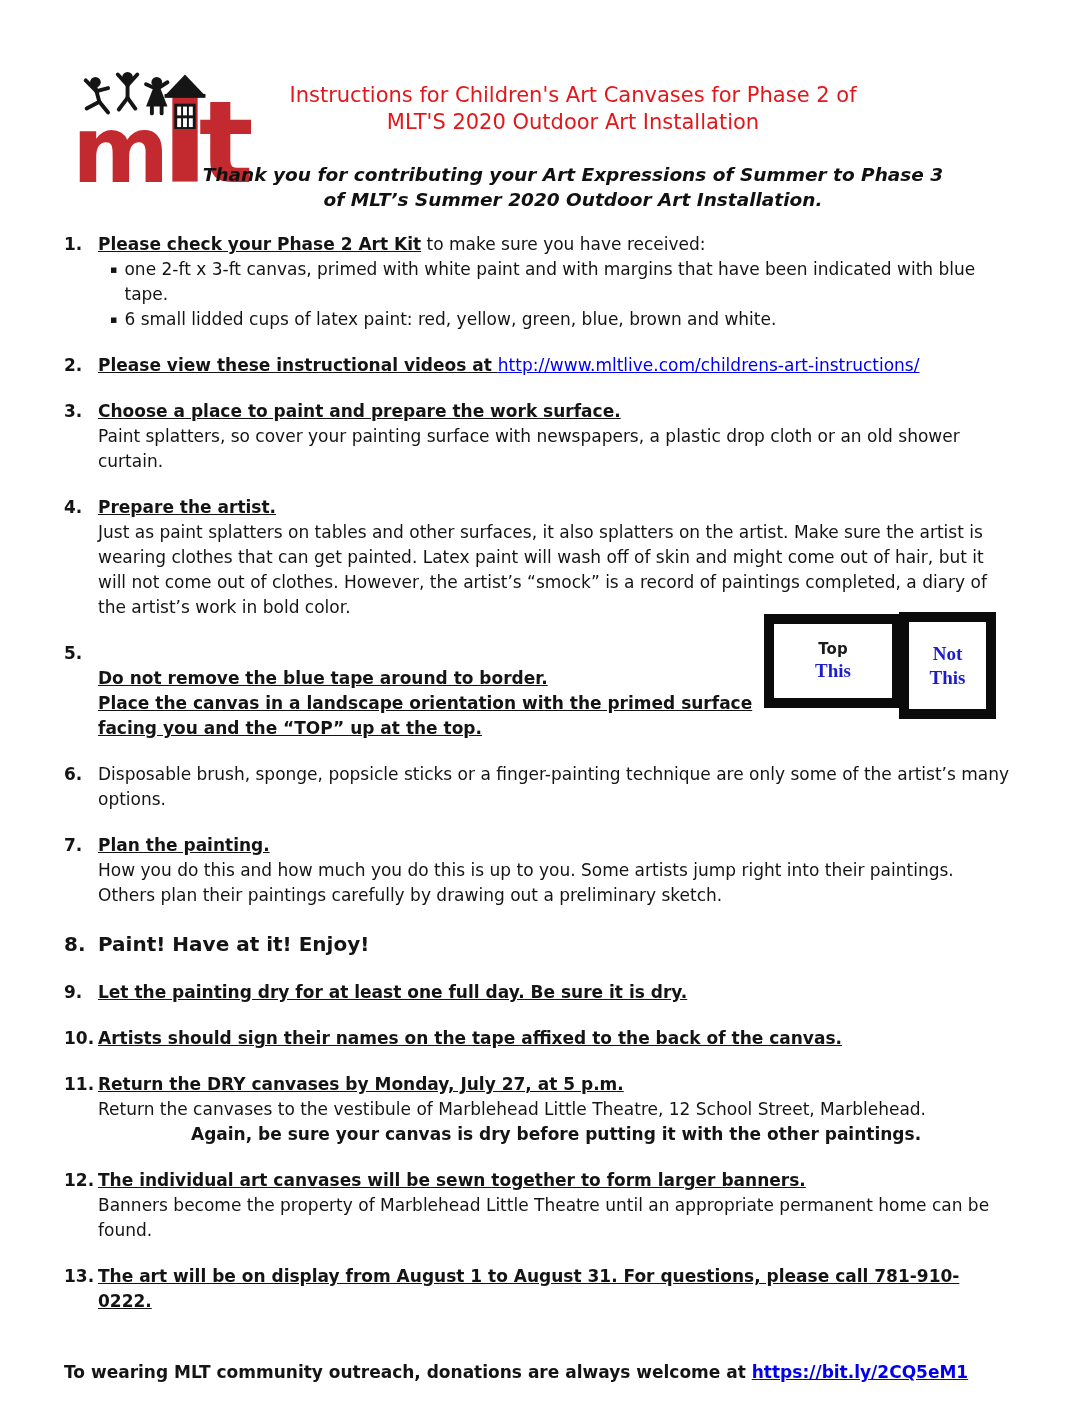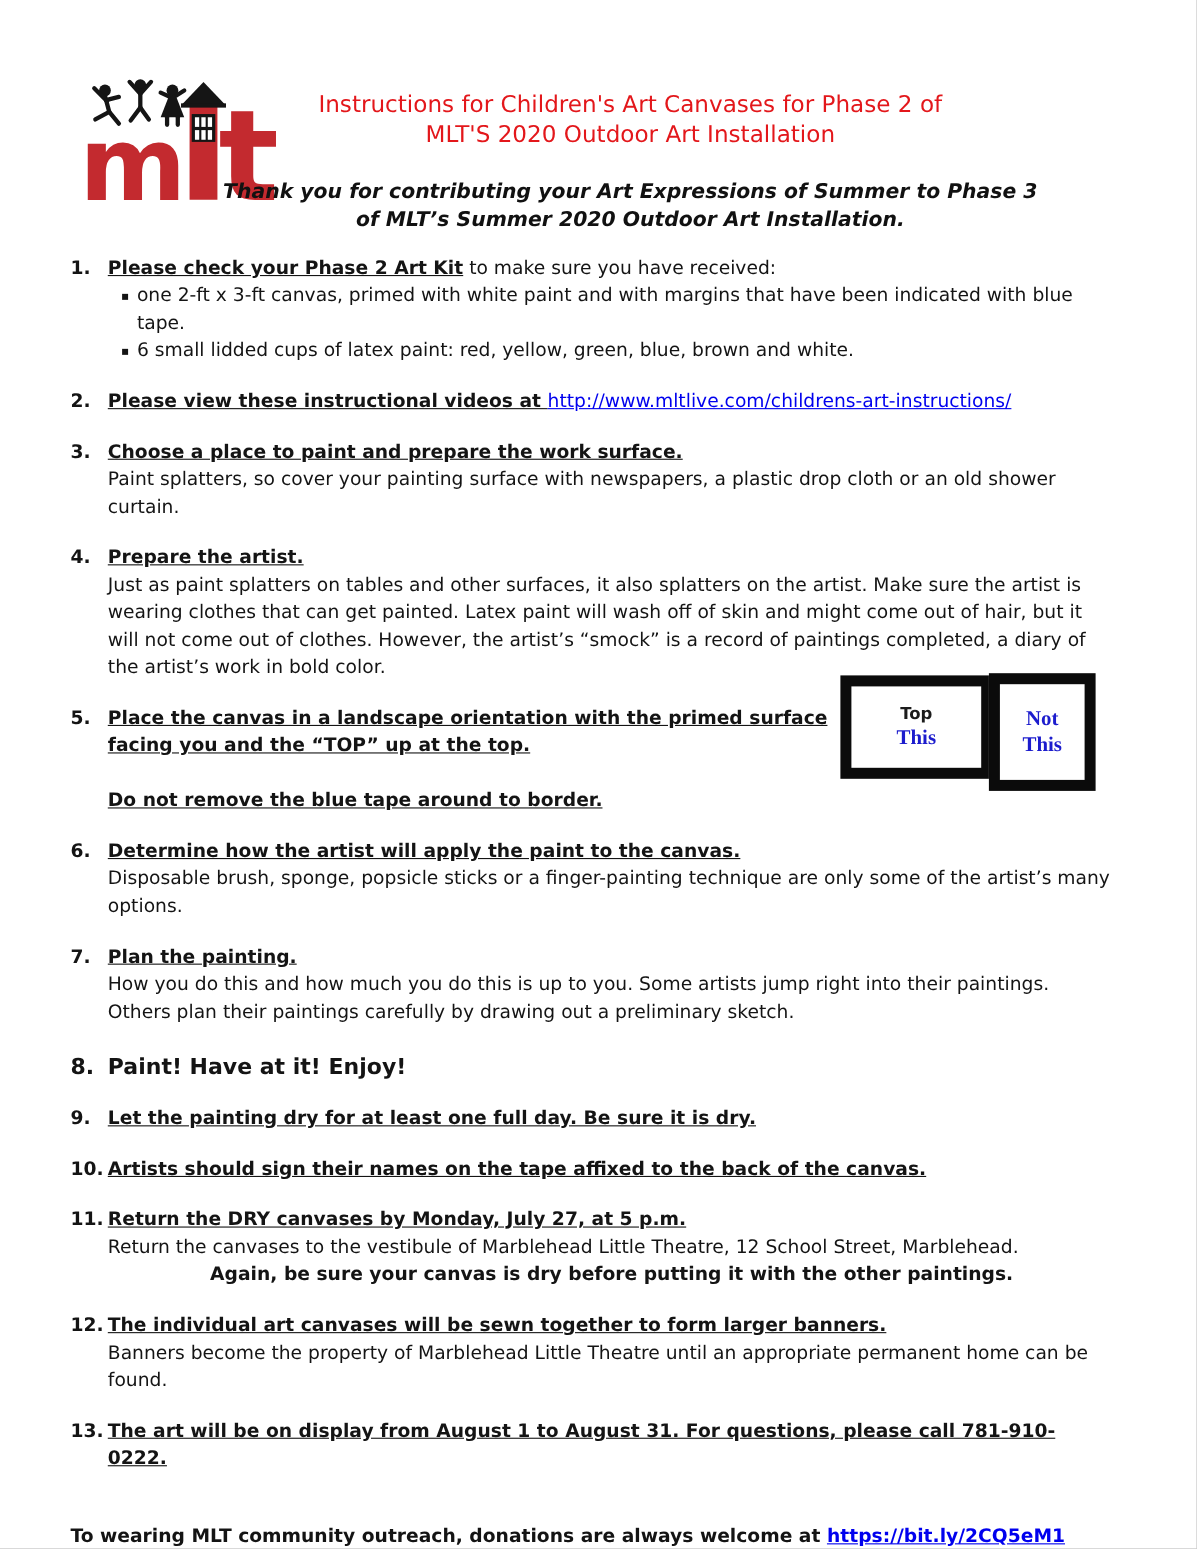--- a/index.html
+++ b/index.html
@@ -17,21 +17,21 @@
   .doc-subtitle { margin-top:26px; font-size:18.5px; line-height:25px; font-weight:bold; font-style:italic; color:#111; }
   
   .list { position:relative; }
   .item { display:grid; grid-template-columns:34px 1fr; margin-bottom:21px; font-size:17px; line-height:25px; }
   .num { font-weight:bold; }
   .bold { font-weight:bold;text-decoration:underline; }
   .body-text { font-weight:400; }
   .bullets { margin-left:12px; }
   .bullet-row { display:flex; gap:7px; }
   .bullet-glyph { font-size:11px; line-height:25px; }
-  a.doc-link { color:#0000ee; text-decoration:underline; cursor:pointer; }
+  a.doc-link { color:#0000ee; text-decoration:underline; cursor:pointer;text-align:center; }
   .item8 .heading-big { font-size:20px; line-height:30px; font-weight:bold; }
   .item5-content { position:relative; }
   .item5-head { width:655px; }
   .item5-line2 { margin-top:25px; }
   .emphasis-line { font-weight:bold; padding-left:93px; }
   
   .obox { position:absolute; background:#fff; border:10px solid #0b0b0b;
           display:flex; flex-direction:column; align-items:center; justify-content:center; }
   .obox-landscape { left:666px; top:-27px; width:138px; height:94px;text-align:right; }
   .obox-portrait  { left:801px; top:-29px; width:97px;  height:107px; }
@@ -138,38 +138,37 @@
       <span class="num">4.</span>
       <div>
         <div class="bold">Prepare the artist.</div>
         <div class="body-text">Just as paint splatters on tables and other surfaces, it also splatters on the artist. Make sure the artist is wearing clothes that can get painted. Latex paint will wash off of skin and might come out of hair, but it will not come out of clothes. However, the artist’s “smock” is a record of paintings completed, a diary of the artist’s work in bold color.</div>
       </div>
     </div>
 
     <div class="item">
       <span class="num">5.</span>
       <div class="item5-content">
+        <div class="bold item5-line2">Do not remove the blue tape around to border.</div>
         <div class="bold item5-head">Place the canvas in a landscape orientation with the primed surface facing you and the “TOP” up at the top.</div>
-        <div class="bold item5-line2">Do not remove the blue tape around to border.</div>
 
         <div class="obox obox-landscape">
           <div class="top-label">Top</div>
           <div class="blue-serif">This</div>
         </div>
         <div class="obox obox-portrait">
           <div class="blue-serif">Not</div>
           <div class="blue-serif">This</div>
         </div>
       </div>
     </div>
 
     <div class="item">
       <span class="num">6.</span>
       <div>
-        <div class="bold">Determine how the artist will apply the paint to the canvas.</div>
         <div class="body-text">Disposable brush, sponge, popsicle sticks or a finger-painting technique are only some of the artist’s many options.</div>
       </div>
     </div>
 
     <div class="item">
       <span class="num">7.</span>
       <div>
         <div class="bold">Plan the painting.</div>
         <div class="body-text">How you do this and how much you do this is up to you. Some artists jump right into their paintings. Others plan their paintings carefully by drawing out a preliminary sketch.</div>
       </div>

